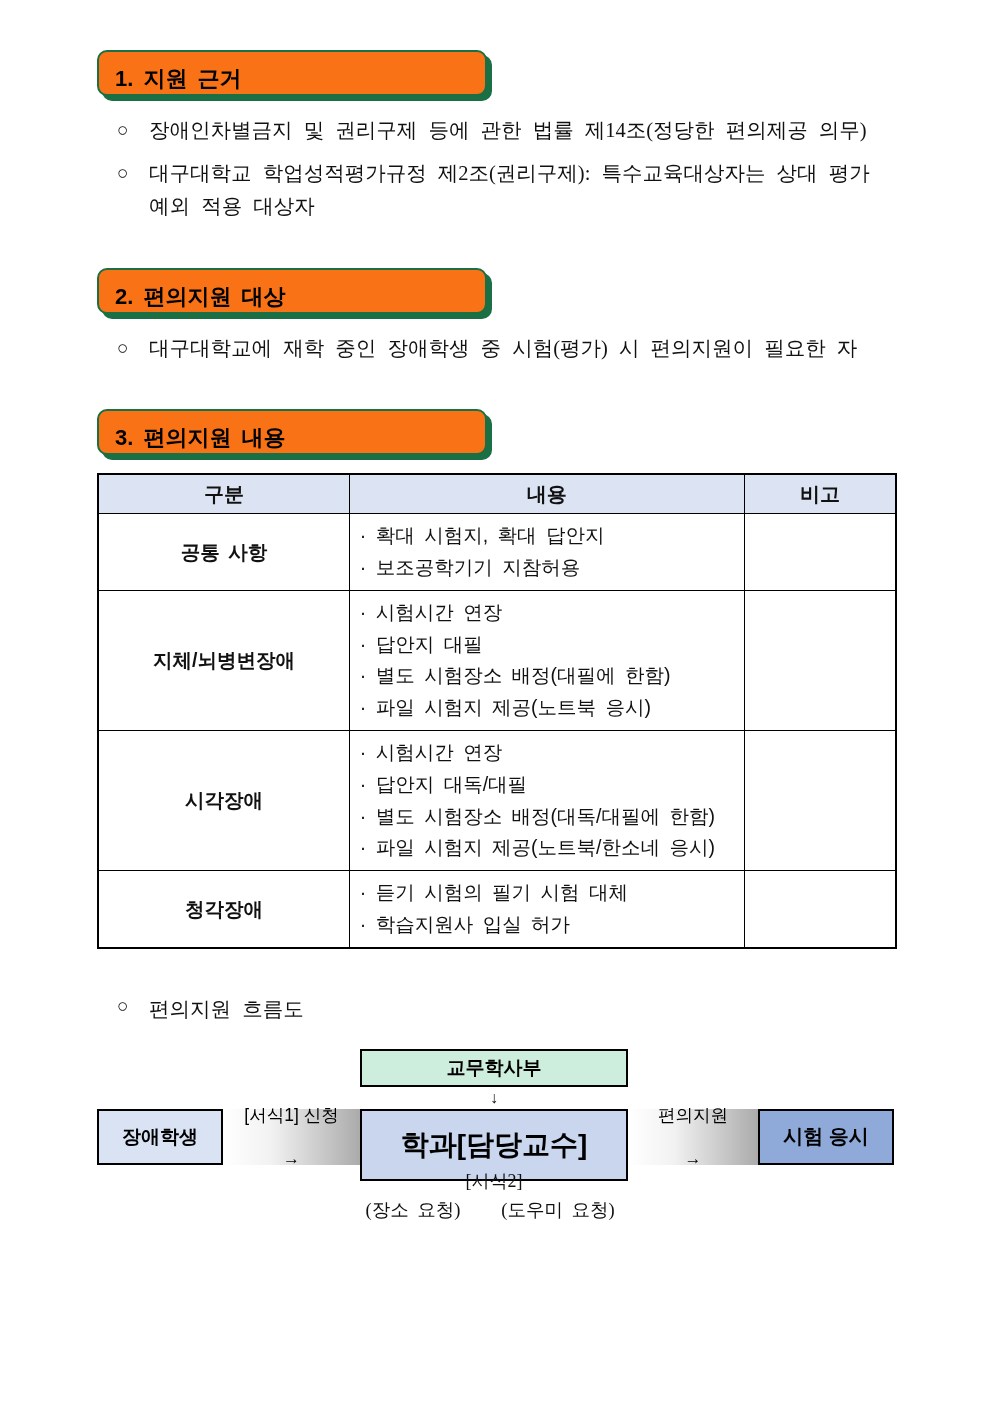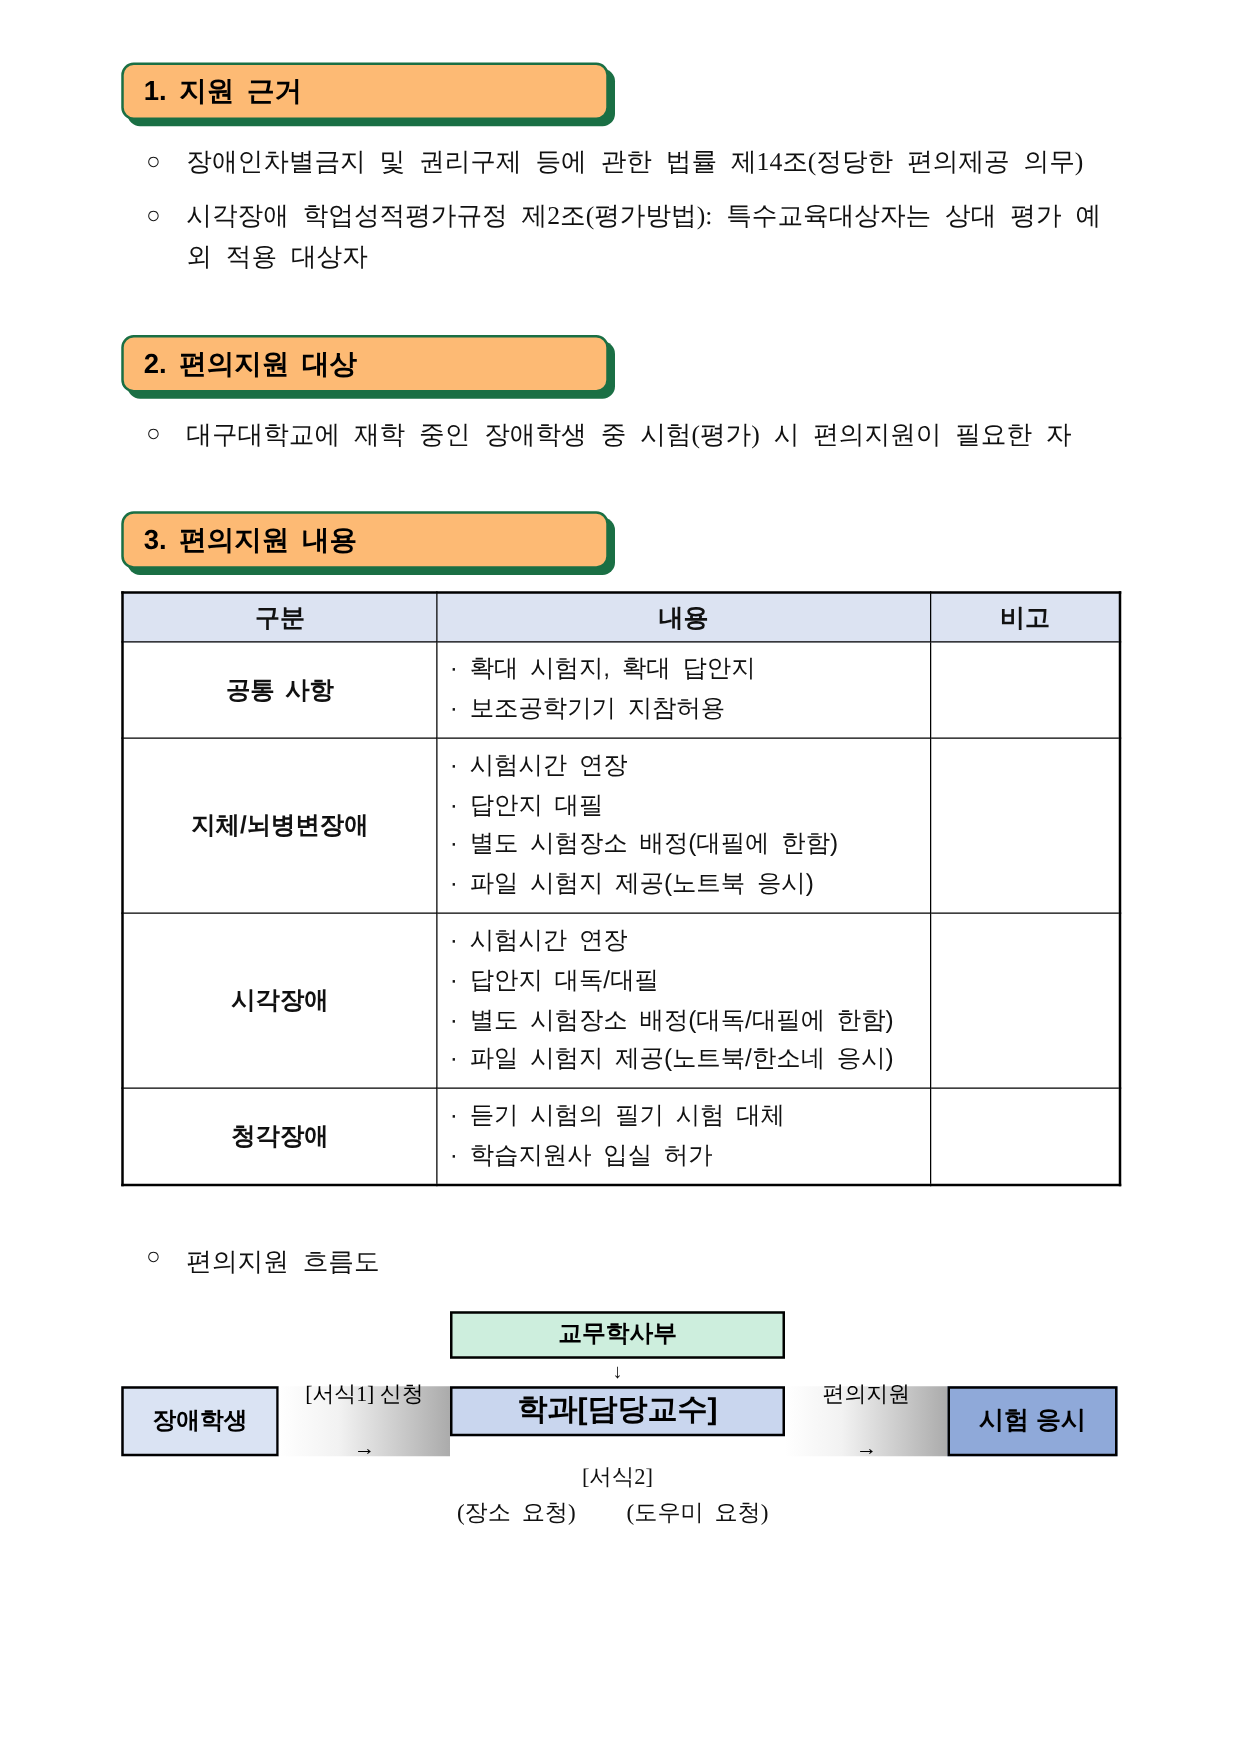--- a/index.html
+++ b/index.html
@@ -44,25 +44,25 @@
     font-weight:bold;
     font-size:33px;
     letter-spacing:2px;
     word-spacing:8px;
     color:#000;
   }
 
   
   .section-header{
     width:390px;height:46px;
-    background:#fdba74;
+    background:#f97316;
     border:2px solid var(--green-border);
     border-radius:10px;
     box-shadow:5px 5px 0 var(--green-border);
-    display:flex;align-items:center;
+    display:flex;align-items:flex-end;
     padding-left:16px;
     margin-top:44px;
   }
   .section-header .sec-title{
     font-family:var(--sans);
     font-weight:600;
     font-size:22px;
     word-spacing:4px;
     color:#000;
   }
@@ -135,29 +135,29 @@
     position:absolute;
     display:flex;flex-direction:column;
     align-items:center;justify-content:center;
     border:2px solid #000;
     font-weight:bold;font-size:19px;
     color:#000;text-align:center;
     line-height:1.35;
   }
   .fbox.mint{background:var(--box-mint);left:263px;top:0;width:268px;height:38px;}
   .fbox.student{background:var(--box-light);left:0;top:60px;width:126px;height:56px;}
-  .fbox.dept{background:var(--box-mid);left:263px;top:60px;width:268px;height:40px;font-size:24px;}
+  .fbox.dept{background:var(--box-mid);left:263px;top:60px;width:268px;height:72px;font-size:28px;}
   .fbox.exam{background:var(--box-dark);left:661px;top:60px;width:136px;height:56px;font-size:20px;}
 
   .fconn{
     position:absolute;top:60px;height:56px;
     background:linear-gradient(to right,#ffffff 0%,#f2f2f2 35%,#ababab 100%);
     display:flex;flex-direction:column;
     align-items:center;justify-content:center;
-    font-family:Liberation Serif, serif;
+    font-family:Liberation Sans, sans-serif;
     font-size:17.5px;line-height:1.3;
     color:#000;
     gap:21px;
   }
   .fconn.c1{left:126px;width:137px;}
   .fconn.c2{left:531px;width:130px;}
   .fconn .arrow{font-size:17px;}
 
   .fdown{
     position:absolute;left:263px;top:38px;width:268px;height:22px;
@@ -188,21 +188,21 @@
   <div class="section-header">
     <span class="sec-title">1. 지원 근거</span>
   </div>
   <div class="bullet-list">
       <div class="bullet">
         <span class="marker">○</span>
         <span class="btext">장애인차별금지 및 권리구제 등에 관한 법률 제14조(정당한 편의제공 의무)</span>
       </div>
       <div class="bullet">
         <span class="marker">○</span>
-        <span class="btext">시각장애 학업성적평가규정 제2조(평가방법): 특수교육대상자는 상대 평가 예외 적용 대상자</span>
+        <span class="btext">대구대학교 학업성적평가규정 제2조(권리구제): 특수교육대상자는 상대 평가 예외 적용 대상자</span>
       </div>
     </div>
 
   <div class="section-header">
     <span class="sec-title">2. 편의지원 대상</span>
   </div>
   <div class="bullet-list">
       <div class="bullet">
         <span class="marker">○</span>
         <span class="btext">대구대학교에 재학 중인 장애학생 중 시험(평가) 시 편의지원이 필요한 자</span>

